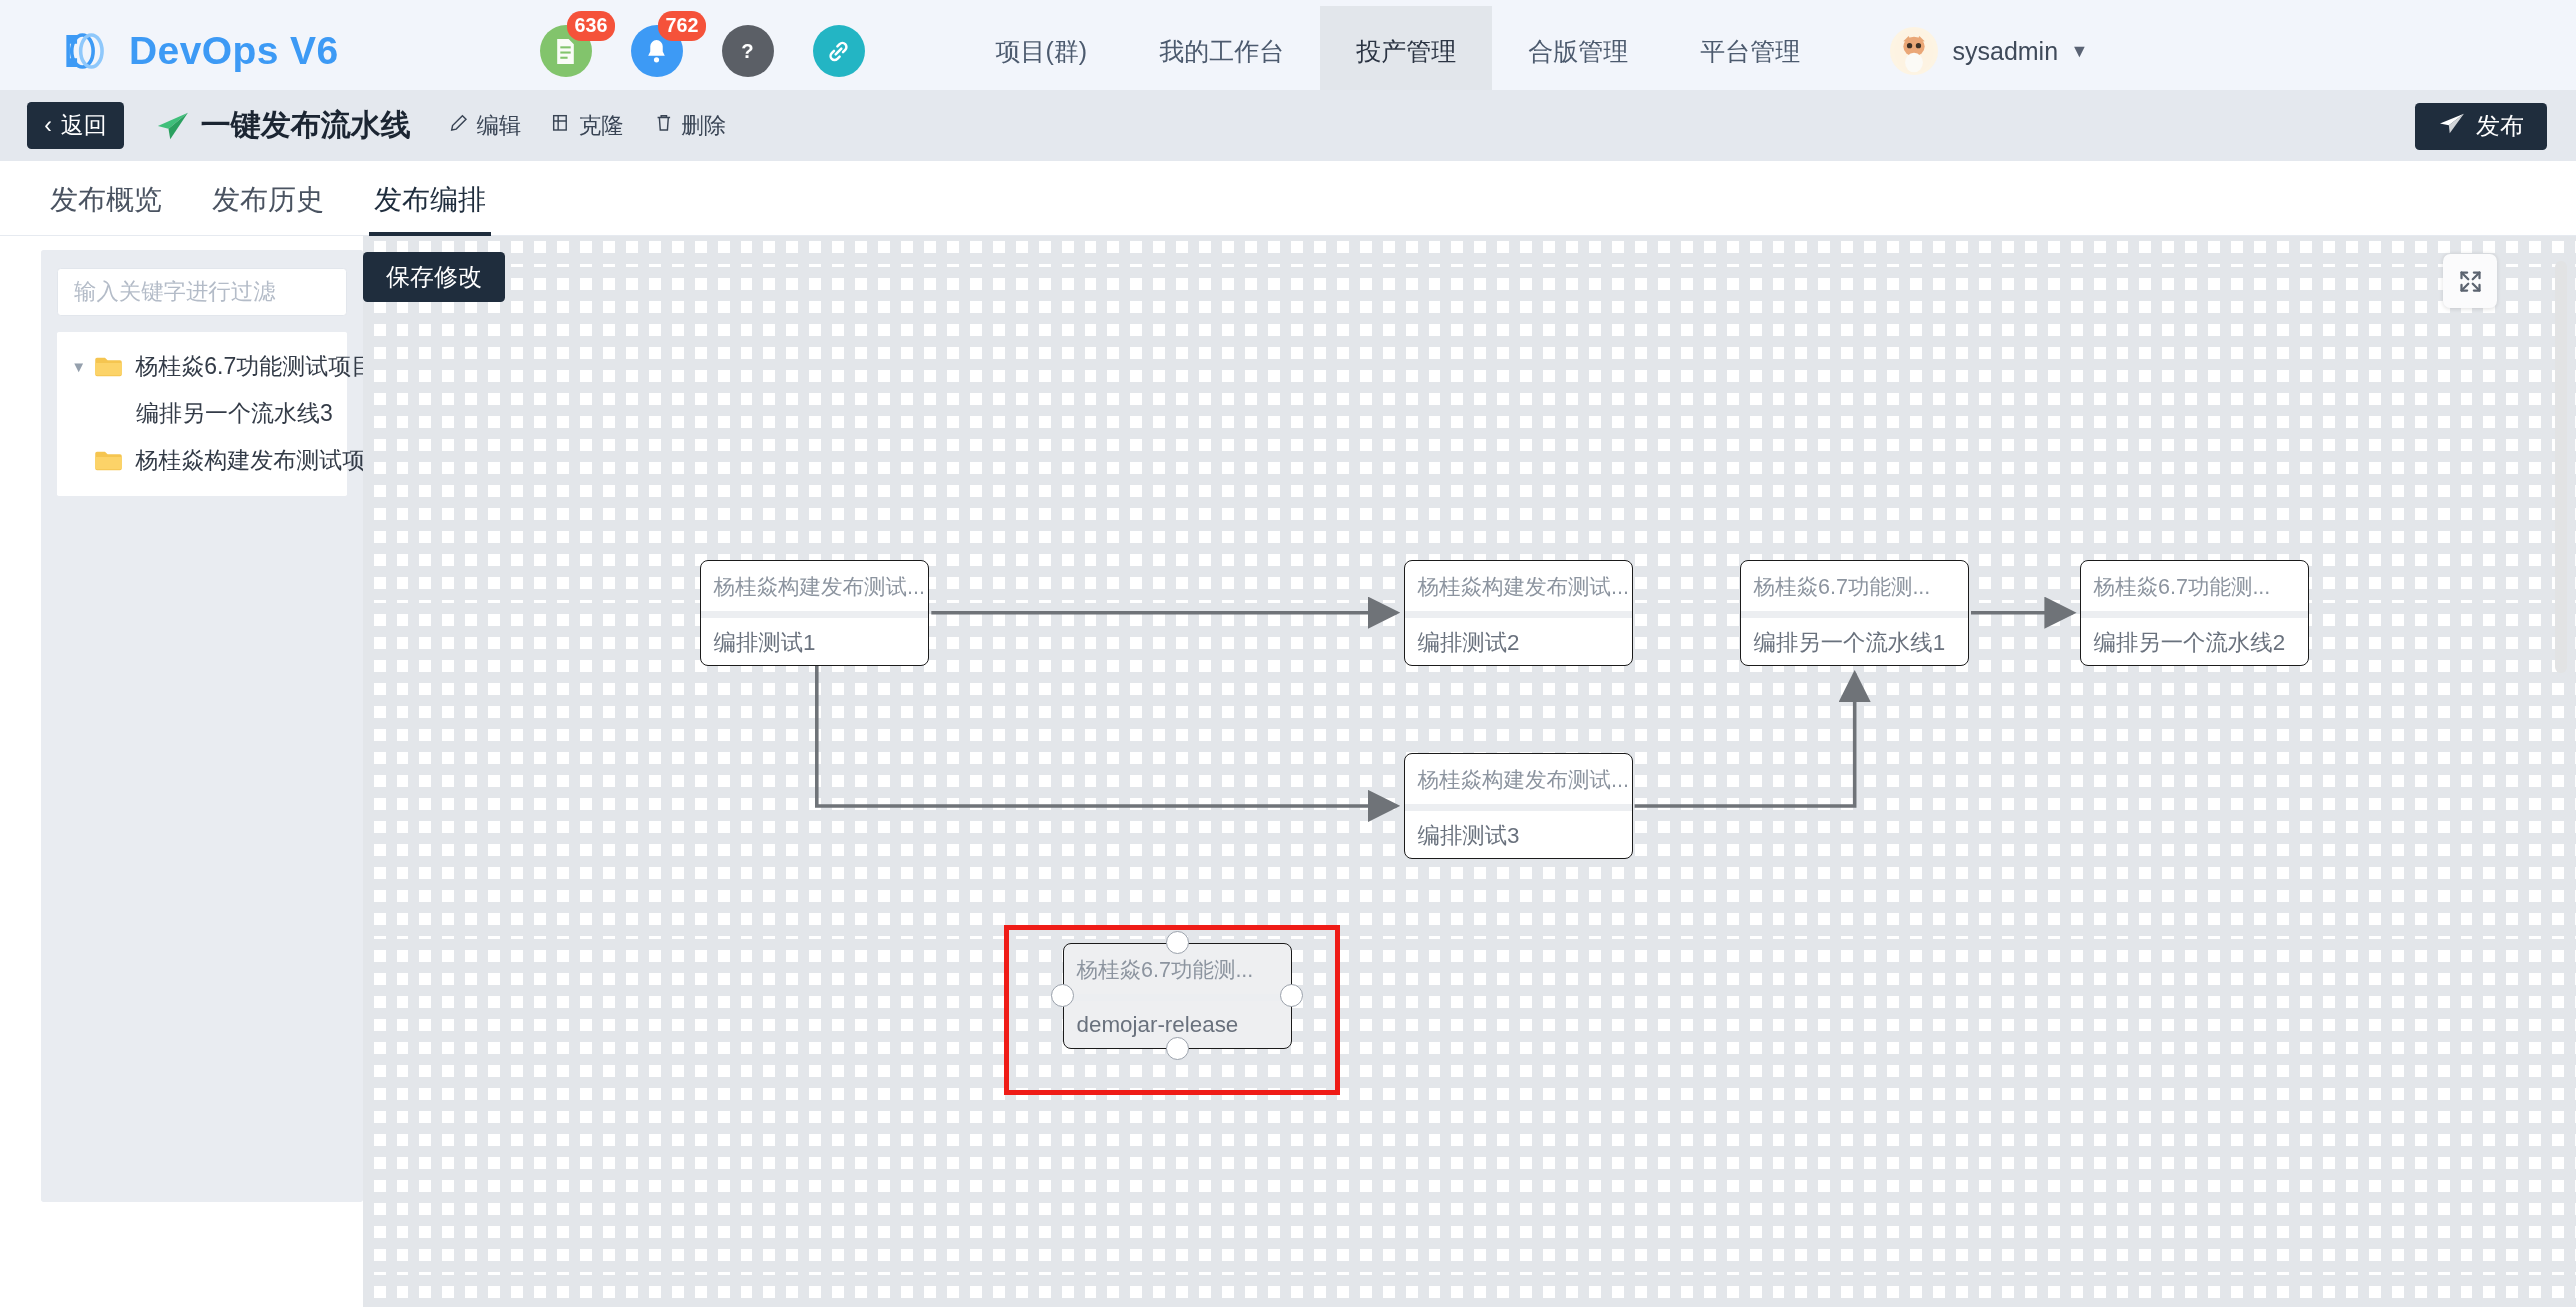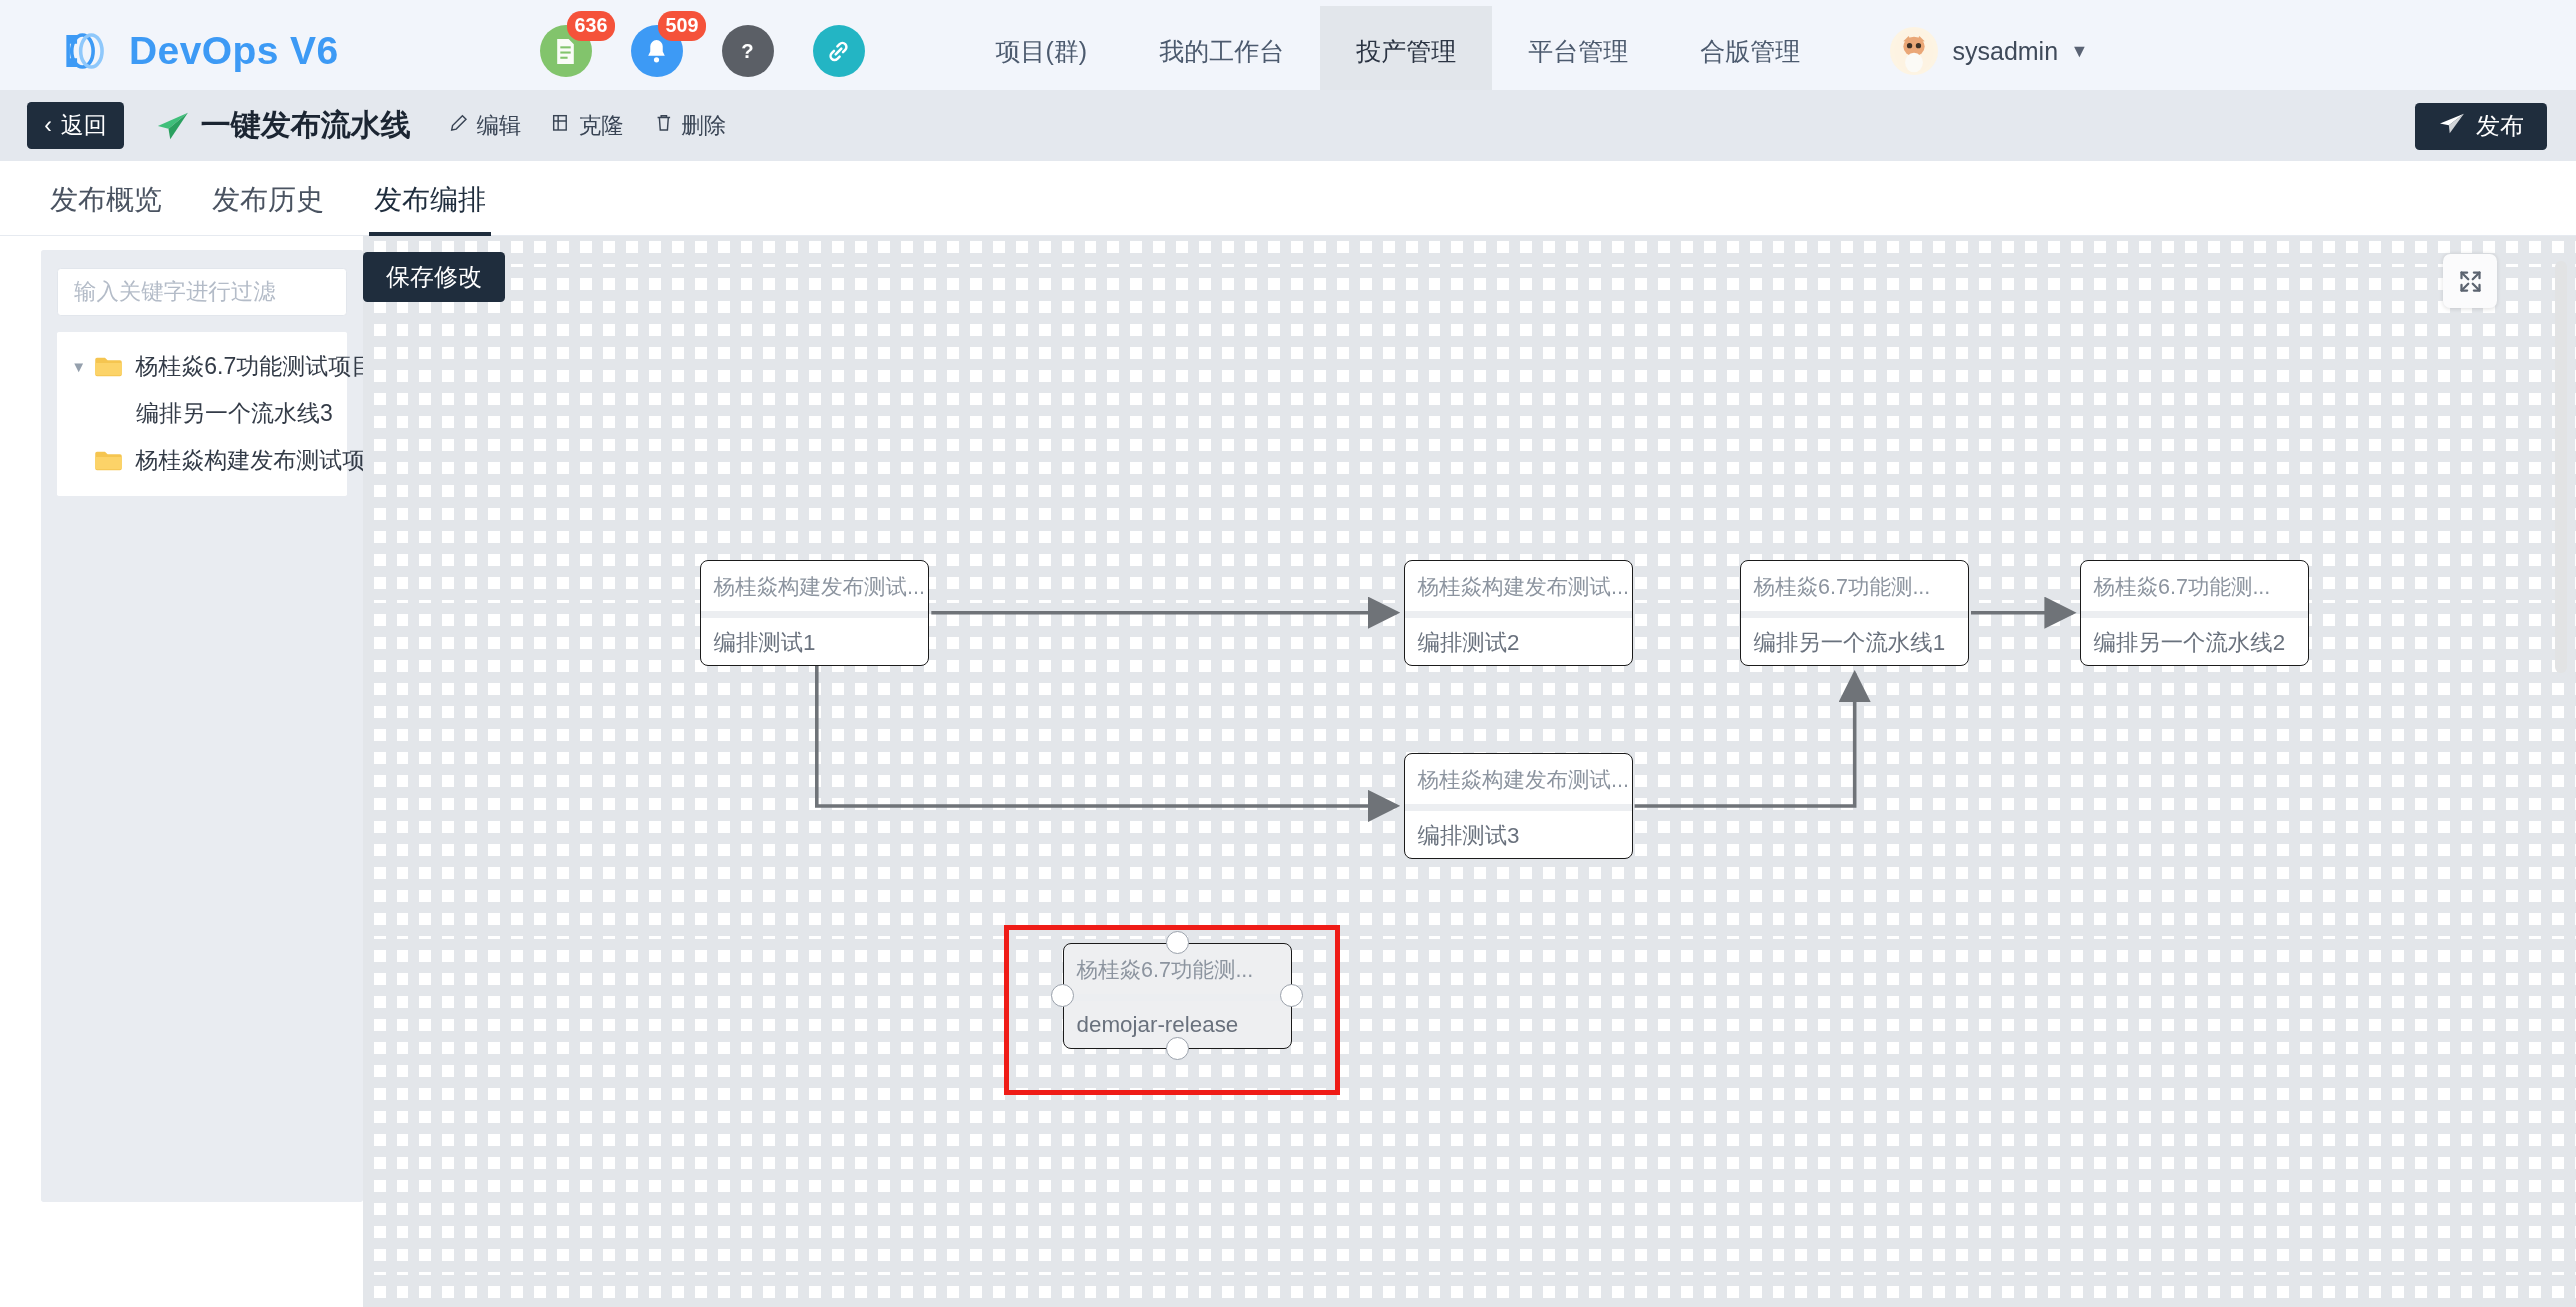--- a/index.html
+++ b/index.html
@@ -218,42 +218,42 @@
         <rect x="7" y="13" width="10" height="2" fill="#82c46c"></rect>
         <rect x="7" y="18" width="7" height="2" fill="#82c46c"></rect>
       </svg>
       <span class="badge">636</span>
     </div>
     <div class="navicon" style="background:#3d9af5">
       <svg width="25" height="27" viewBox="0 0 24 26" fill="#fff">
         <path d="M12 2a6 6 0 0 0-6 6v5l-2 4h16l-2-4V8a6 6 0 0 0-6-6z"></path>
         <circle cx="12" cy="21" r="2.5"></circle>
       </svg>
-      <span class="badge">509</span>
+      <span class="badge">762</span>
     </div>
     <div class="navicon" style="background:#5b5f66">
       <svg width="27" height="27" viewBox="0 0 24 24" fill="#fff">
         <text x="12" y="18" font-size="18" font-family="Liberation Sans, sans-serif" font-weight="700" text-anchor="middle">?</text>
       </svg>
     </div>
     <div class="navicon" style="background:#23b5c4">
       <svg width="27" height="27" viewBox="0 0 24 24" fill="none" stroke="#fff" stroke-width="2.2" stroke-linecap="round">
         <path d="M9.5 14.5l5-5"></path>
         <path d="M11 7.5l2-2a3.5 3.5 0 0 1 5 5l-2 2"></path>
         <path d="M13 16.5l-2 2a3.5 3.5 0 0 1-5-5l2-2"></path>
       </svg>
     </div>
   </div>
 
   <div class="nav-links">
     <div class="nav-link">项目(群)</div>
     <div class="nav-link">我的工作台</div>
     <div class="nav-link active">投产管理</div>
+    <div class="nav-link">合版管理</div>
     <div class="nav-link">平台管理</div>
-    <div class="nav-link">合版管理</div>
   </div>
 
   <div class="nav-user">
     <div class="avatar">
       <svg width="48" height="48" viewBox="0 0 54 54">
         <ellipse cx="27" cy="27" rx="22" ry="25" fill="#fdf3e2"></ellipse>
         <path d="M15 16 l6 -6 4 8z" fill="#e8a877"></path>
         <path d="M39 16 l-6 -6 -4 8z" fill="#e8a877"></path>
         <ellipse cx="27" cy="22" rx="12" ry="11" fill="#eaa777"></ellipse>
         <circle cx="22" cy="21" r="3" fill="#3c3025"></circle>

